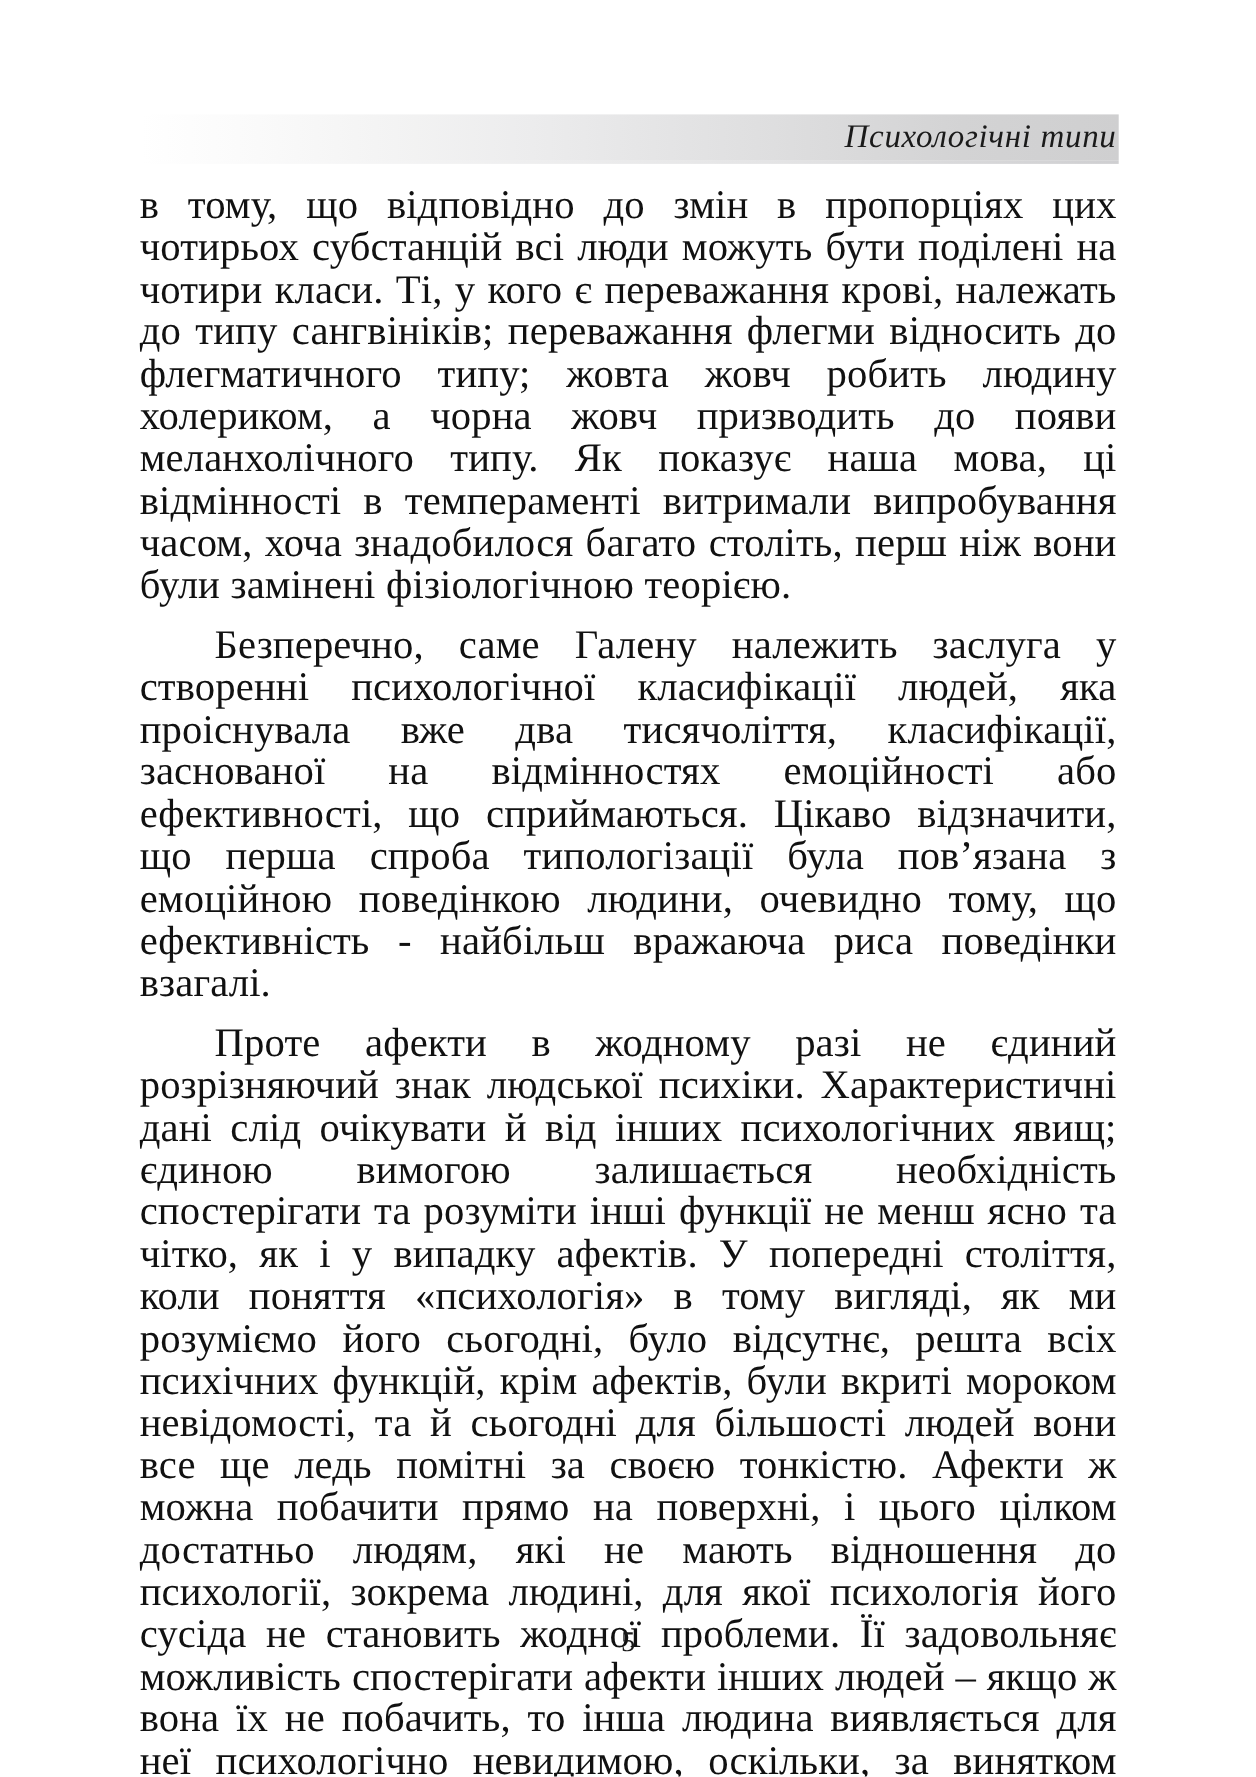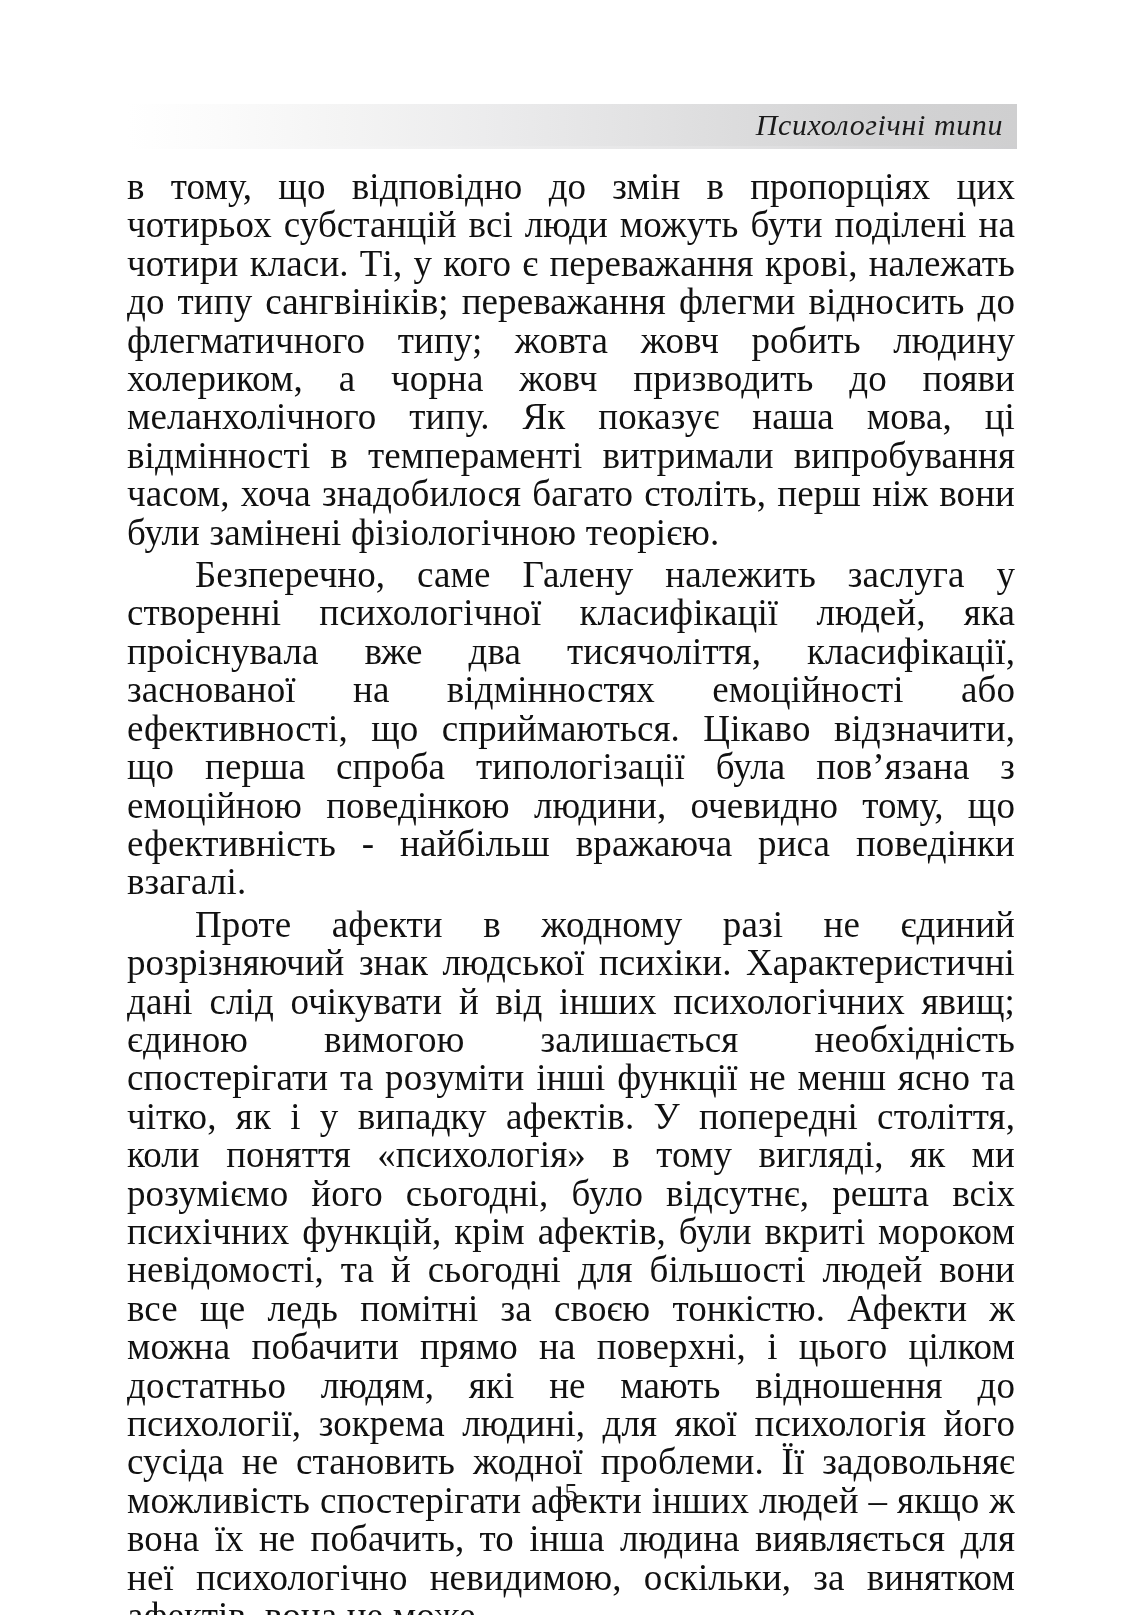--- a/index.html
+++ b/index.html
@@ -37,21 +37,21 @@
                 #f4f4f4 24%,
                 #ececed 40%,
                 #e3e3e4 56%,
                 #dbdbdc 70%,
                 #d3d3d4 84%,
                 #cfcfd0 100%);
     display: flex;
     align-items: center;
     justify-content: flex-end;
     box-sizing: border-box;
-    padding-right: 14px;
+    padding-right: 2px;
   }
   .header-band::after {
     content: "";
     position: absolute;
     left: 0;
     right: 0;
     bottom: -3px;
     height: 3px;
     background: linear-gradient(to right, rgba(255,255,255,0) 0%, rgba(205,205,207,0.55) 65%, rgba(190,190,193,0.75) 100%);
   }
@@ -82,21 +82,21 @@
     font-size: 37px;
     line-height: 38.4px;
     letter-spacing: 0.1px;
     word-spacing: 0.2px;
     hyphens: none;
   }
   .para.indent {
     text-indent: 68px;
   }
   .para + .para {
-    margin-top: 4px;
+    margin-top: 16px;
   }
 
   
   .folio {
     position: absolute;
     left: 0;
     right: 0;
     top: 1478px;
     text-align: center;
     font-size: 26px;

